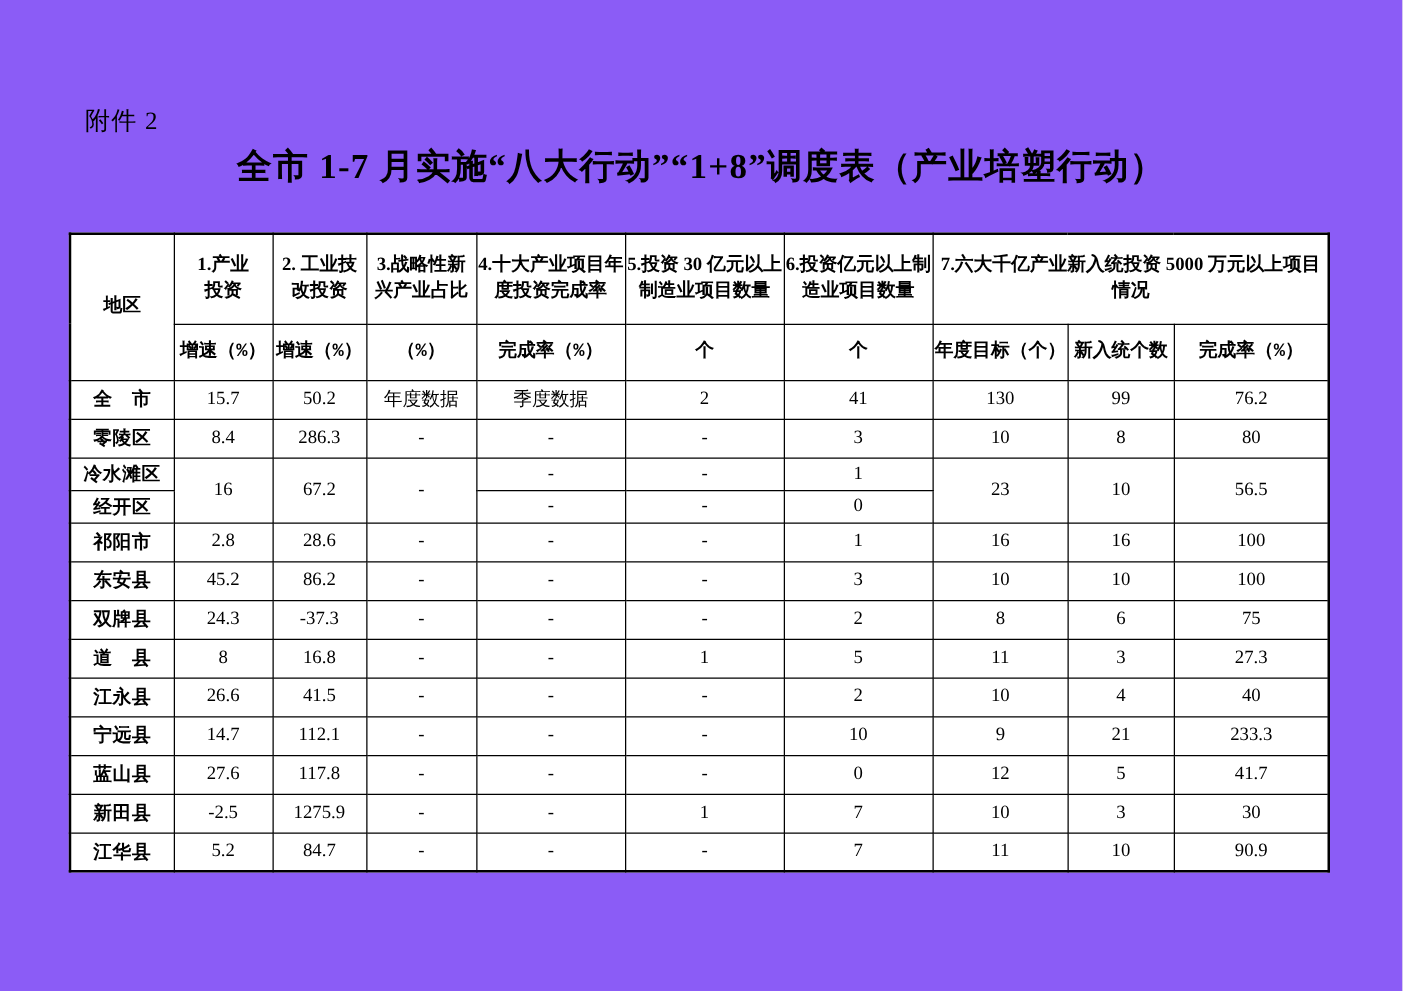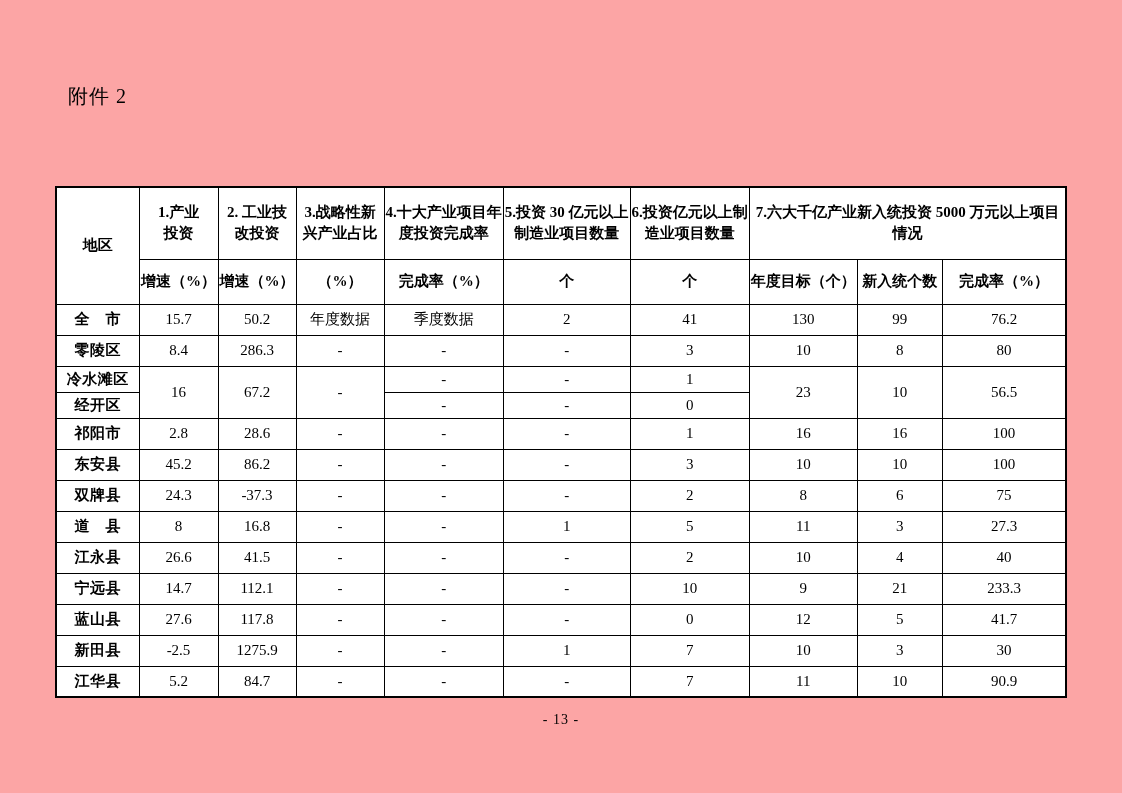--- a/index.html
+++ b/index.html
@@ -1,19 +1,19 @@
 <!DOCTYPE html>
 <html><head>
 <meta charset="utf-8">
 <style>
   * { margin:0; padding:0; box-sizing:border-box; }
   html,body { background:#e8e8e8; }
   body { font-family:"Liberation Serif","DejaVu Serif",serif; color:#000; }
   .page {
-    position:relative; width:1122px; height:793px; background:#fca5a5;
+    position:relative; width:1122px; height:793px; background:#8b5cf6;
     overflow:hidden; margin:0 auto;padding-left:31px;
   }
   .attachment {
     position:absolute; left:68px; top:83px;
     font-size:20px; letter-spacing:1px;
   }
   .doc-title {
     position:absolute; left:0; top:114px; width:100%;
     text-align:center; font-size:28px; font-weight:bold;
     letter-spacing:1px; white-space:nowrap;
@@ -22,37 +22,38 @@
     position:absolute; left:55px; top:186px;
     border-collapse:collapse; table-layout:fixed;
     border:2px solid #000; background:#fff;
   }
   .sched th, .sched td {
     border:1px solid #000; text-align:center; vertical-align:middle;
     font-size:15px; padding:0 1px; overflow:hidden;
   }
   .sched thead th { font-weight:bold; line-height:1.45;text-align:center; }
   .sched thead tr.title-row th { height:72px; }
-  .sched thead tr.unit-row th { height:45px; white-space:nowrap; }
+  .sched thead tr.unit-row th { height:45px; white-space:nowrap;font-family:Liberation Mono, monospace; }
   .hline { white-space:nowrap; }
   .sched tbody td { height:31px; font-size:15px; }
   .sched tbody tr.half td { height:26px; }
   .sched td.region { font-weight:bold; letter-spacing:0.5px; }
   .footer {
     position:absolute; left:0; top:712px; width:100%;
     text-align:center; font-size:14px; letter-spacing:1px;
   }
 </style>
 </head>
 <body>
 
 <div class="page">
 
   <div class="attachment">附件 2</div>
 
+  <div class="doc-title">全市 1-7 月实施“八大行动”“1+8”调度表（产业培塑行动）</div>
 
   <table class="sched">
     <colgroup>
       <col style="width:83px">
         <col style="width:79px">
         <col style="width:75px">
       <col style="width:88px">
         <col style="width:118px">
         <col style="width:122px">
       <col style="width:116px">
@@ -251,15 +252,14 @@
         <td>-</td>
         <td>-</td>
         <td>7</td>
         <td>11</td>
         <td>10</td>
         <td>90.9</td>
       </tr>
     </tbody>
   </table>
 
-  <div class="footer">- 13 -</div>
 
 </div>
 
 </body></html>

